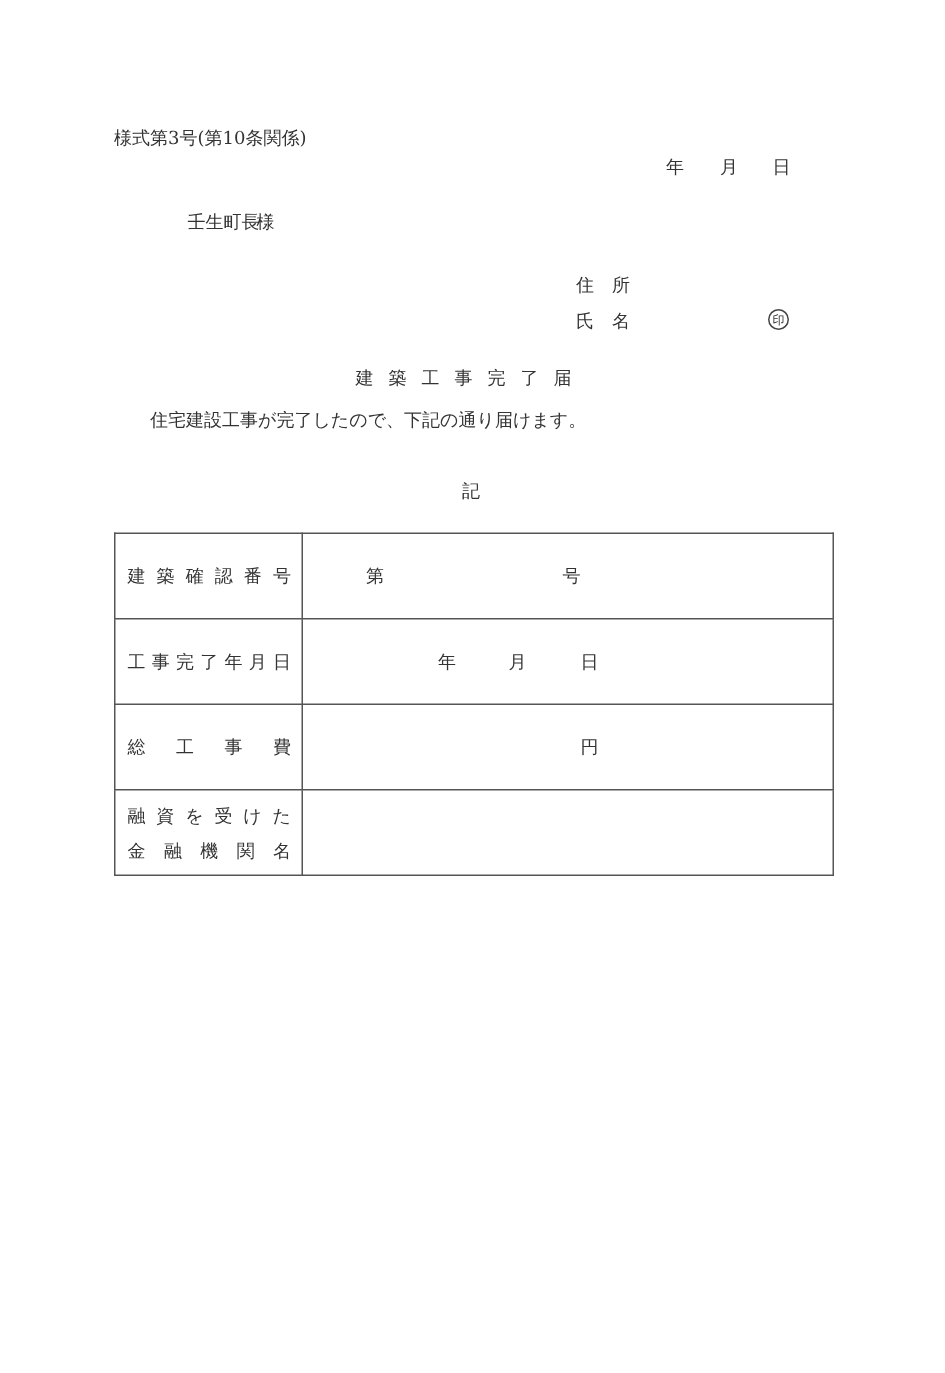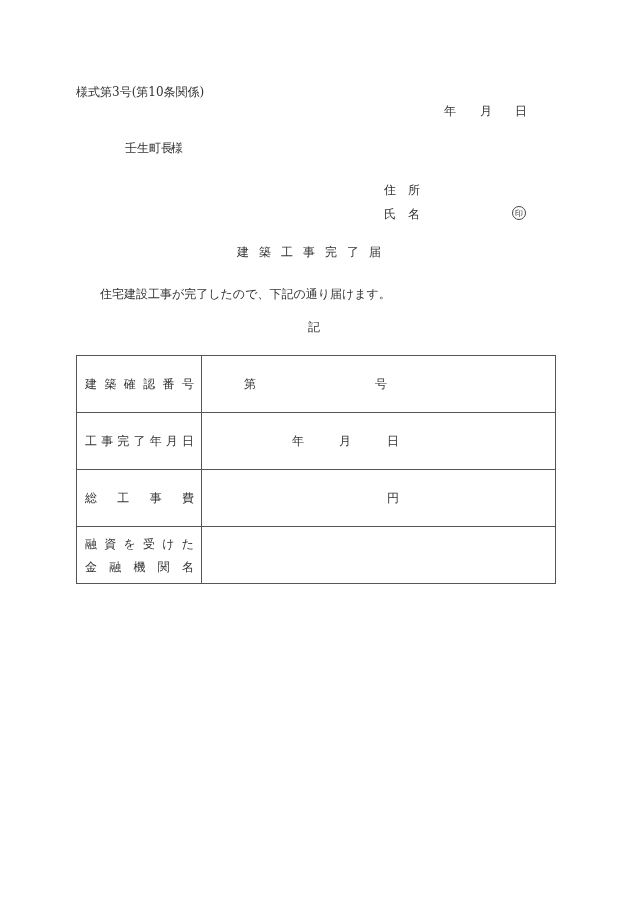--- a/index.html
+++ b/index.html
@@ -57,21 +57,21 @@
   <span class="abs" style="left:408px; top:183px;">所</span>
   <span class="abs" style="left:384px; top:207px;">氏</span>
   <span class="abs" style="left:408px; top:207px;">名</span>
   <div class="seal">印</div>
 </div>
 
 <div class="abs spaced-title" style="left:237px; top:245px;text-decoration:underline;">
   <span>建</span><span>築</span><span>工</span><span>事</span><span>完</span><span>了</span><span>届</span>
 </div>
 
-<div class="abs" style="left:100px; top:288px;font-family:Liberation Mono, monospace;">住宅建設工事が完了したので、下記の通り届けます。</div>
+<div class="abs" style="left:100px; top:273px;">住宅建設工事が完了したので、下記の通り届けます。</div>
 <div class="abs" style="left:308px; top:320px;">記</div>
 
 <table class="form">
   <tbody>
       <tr>
     <td class="label">
       <div class="label-line">
         <span>建</span>
             <span>築</span>
             <span>確</span>

